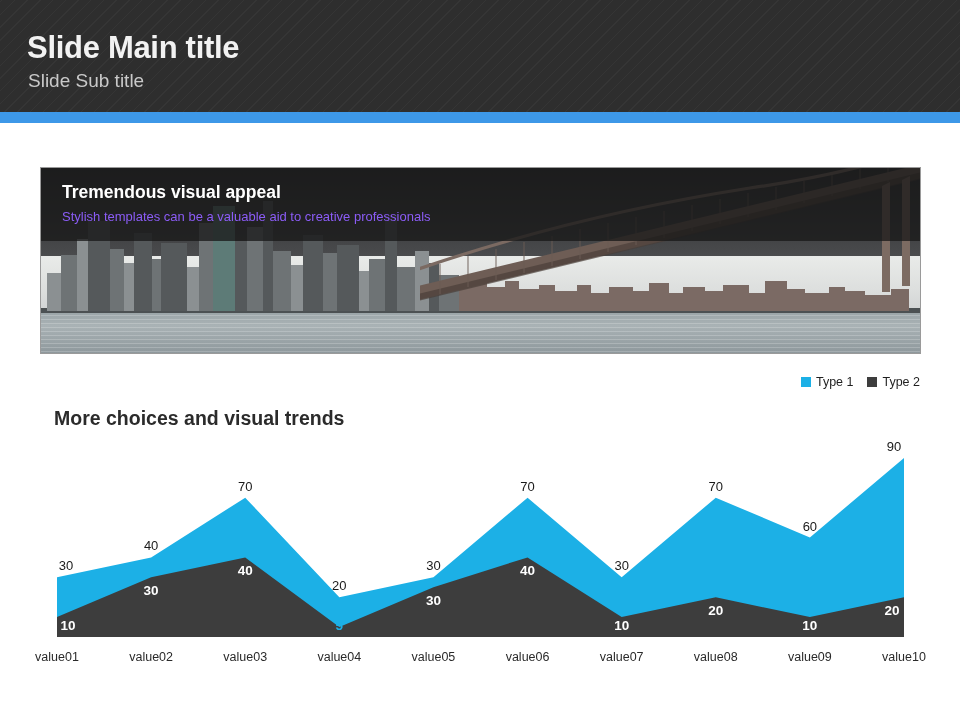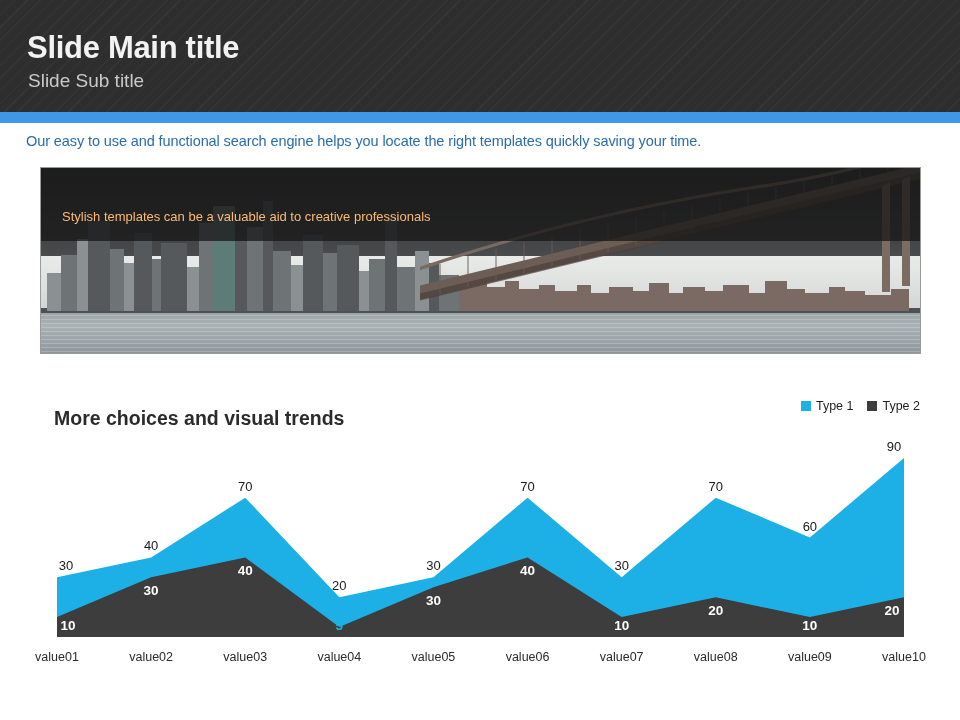--- a/index.html
+++ b/index.html
@@ -103,39 +103,39 @@
     position: absolute; left: 0; top: 0; width: 881px; height: 73px;
     background: rgba(24,24,24,0.76);
   }
   #caption-title {
     position: absolute; left: 21px; top: 16px;
     font-size: 17.5px; font-weight: bold; color: #ffffff;
     line-height: 1; white-space: nowrap;
   }
   #caption-sub {
     position: absolute; left: 21px; top: 42px;
-    font-size: 13px; color: #fdba74;
+    font-size: 13px; color: #8b5cf6;
     line-height: 1; white-space: nowrap;
   }
 
   
   #chart-title {
     position: absolute; left: 54px; top: 381px;
     font-size: 19.5px; font-weight: bold; color: #2b2b2b;
     line-height: 1; white-space: nowrap; margin-top: 28px;
   }
   #chart-desc {
     position: absolute; left: 54px; top: 406px;
     font-size: 14.5px; color: #3a3a3a;
     line-height: 19px; white-space: pre-line;
   }
   #legend {
     position: absolute; right: 40px; top: 375px;
     display: flex; align-items: flex-start; gap: 14px;
-    font-size: 12.5px; color: #1f1f1f; margin-top: 24px;
+    font-size: 12.5px; color: #1f1f1f;
   }
   .legend-item { display: flex; align-items: center; gap: 5px; white-space: nowrap; }
   .legend-swatch { width: 10px; height: 10px; display: inline-block; }
 
   #chart {
     position: absolute; left: 0; top: 420px;
     width: 960px; height: 260px;
   }
   #chart svg { display: block; }
   .lbl {
@@ -159,21 +159,20 @@
 <body>
 
 <div id="slide">
 
   <div id="header">
     <div id="header-title">Slide Main title</div>
     <div id="header-subtitle">Slide Sub title</div>
   </div>
   <div id="accent-bar"></div>
 
-  <div id="intro-text">Our easy to use and functional search engine helps you locate the right templates quickly saving your time.</div>
 
   <div id="photo-card">
     <div id="photo-art">
       <div class="sky-upper"></div>
       <div class="sky-lower"></div>
       <div class="water"></div>
       <div class="shore"></div>
 
       <div class="bldg l" style="left:6px;   width:14px; height:38px;"></div>
       <div class="bldg" style="left:20px;  width:16px; height:56px;"></div>
@@ -255,20 +254,21 @@
         </g>
 
         <path d="M 462 124 L 462 18 L 470 14 L 470 124 Z" fill="#7c6b62"></path>
         <path d="M 482 118 L 482 12 L 490 8 L 490 118 Z" fill="#7c6b62"></path>
 
         <path d="M -60 150 L -60 92 L -52 88 L -52 150 Z" fill="#6d5d55"></path>
       </svg>
     </div>
 
     <div id="caption-overlay">
+      <div id="caption-title">Tremendous visual appeal</div>
       <div id="caption-sub">Stylish templates can be a valuable aid to creative professionals</div>
     </div>
   </div>
 
   <div id="chart-title">More choices and visual trends</div>
 
   <div id="legend">
       <span class="legend-item">
         <span class="legend-swatch" style="background: rgb(28, 176, 230);"></span>
         <span>Type 1</span>

